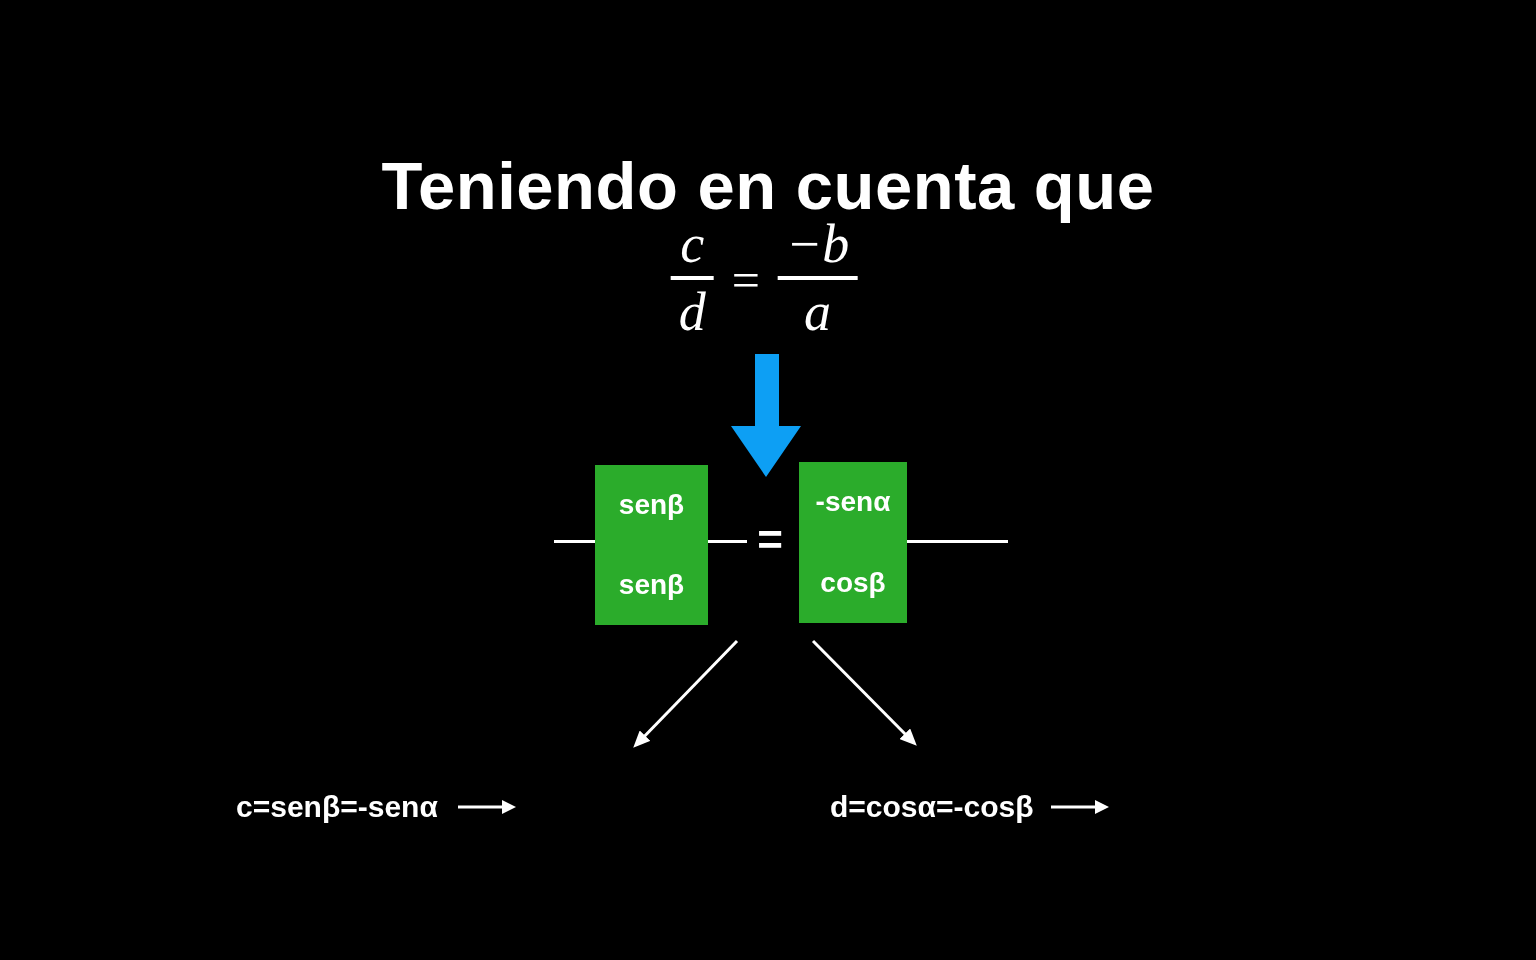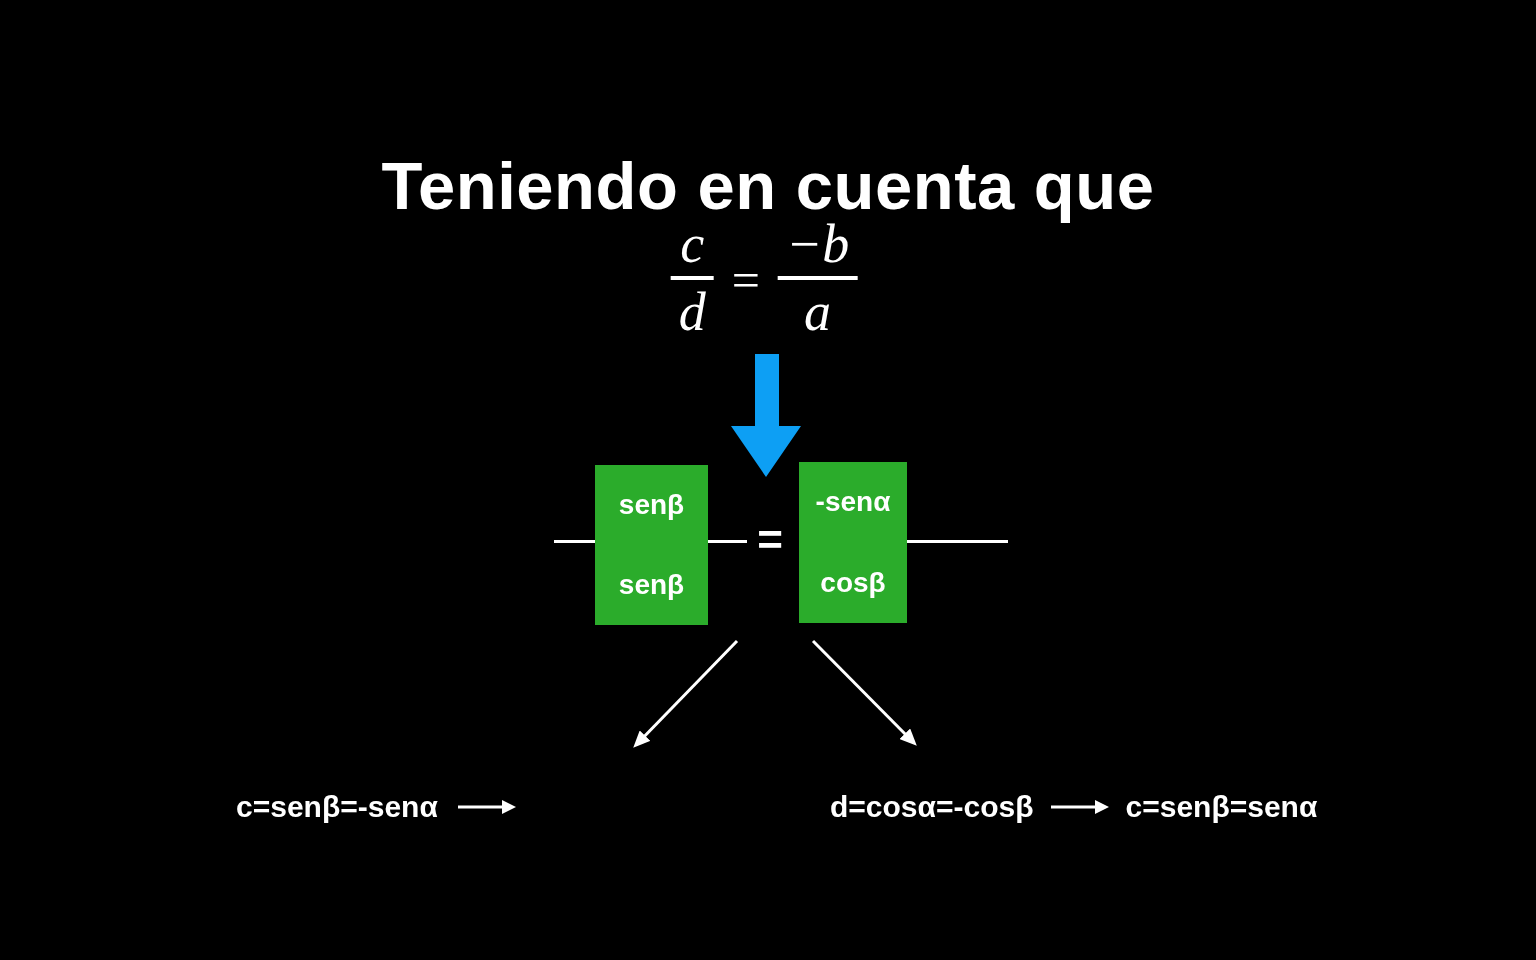--- a/index.html
+++ b/index.html
@@ -159,16 +159,15 @@
       <path d="M44,2 L58,9 L44,16 z" fill="#fff"></path>
     </svg>
   </div>
 
   <div class="abs conclusion right">
     <span>d=cosα=-cosβ</span>
     <svg width="58" height="18" viewBox="0 0 58 18">
       <line x1="0" y1="9" x2="48" y2="9" stroke="#fff" stroke-width="3"></line>
       <path d="M44,2 L58,9 L44,16 z" fill="#fff"></path>
     </svg>
-    <span>c=senβ=senα</span>
   </div>
 
 </div>
 
 </body></html>

